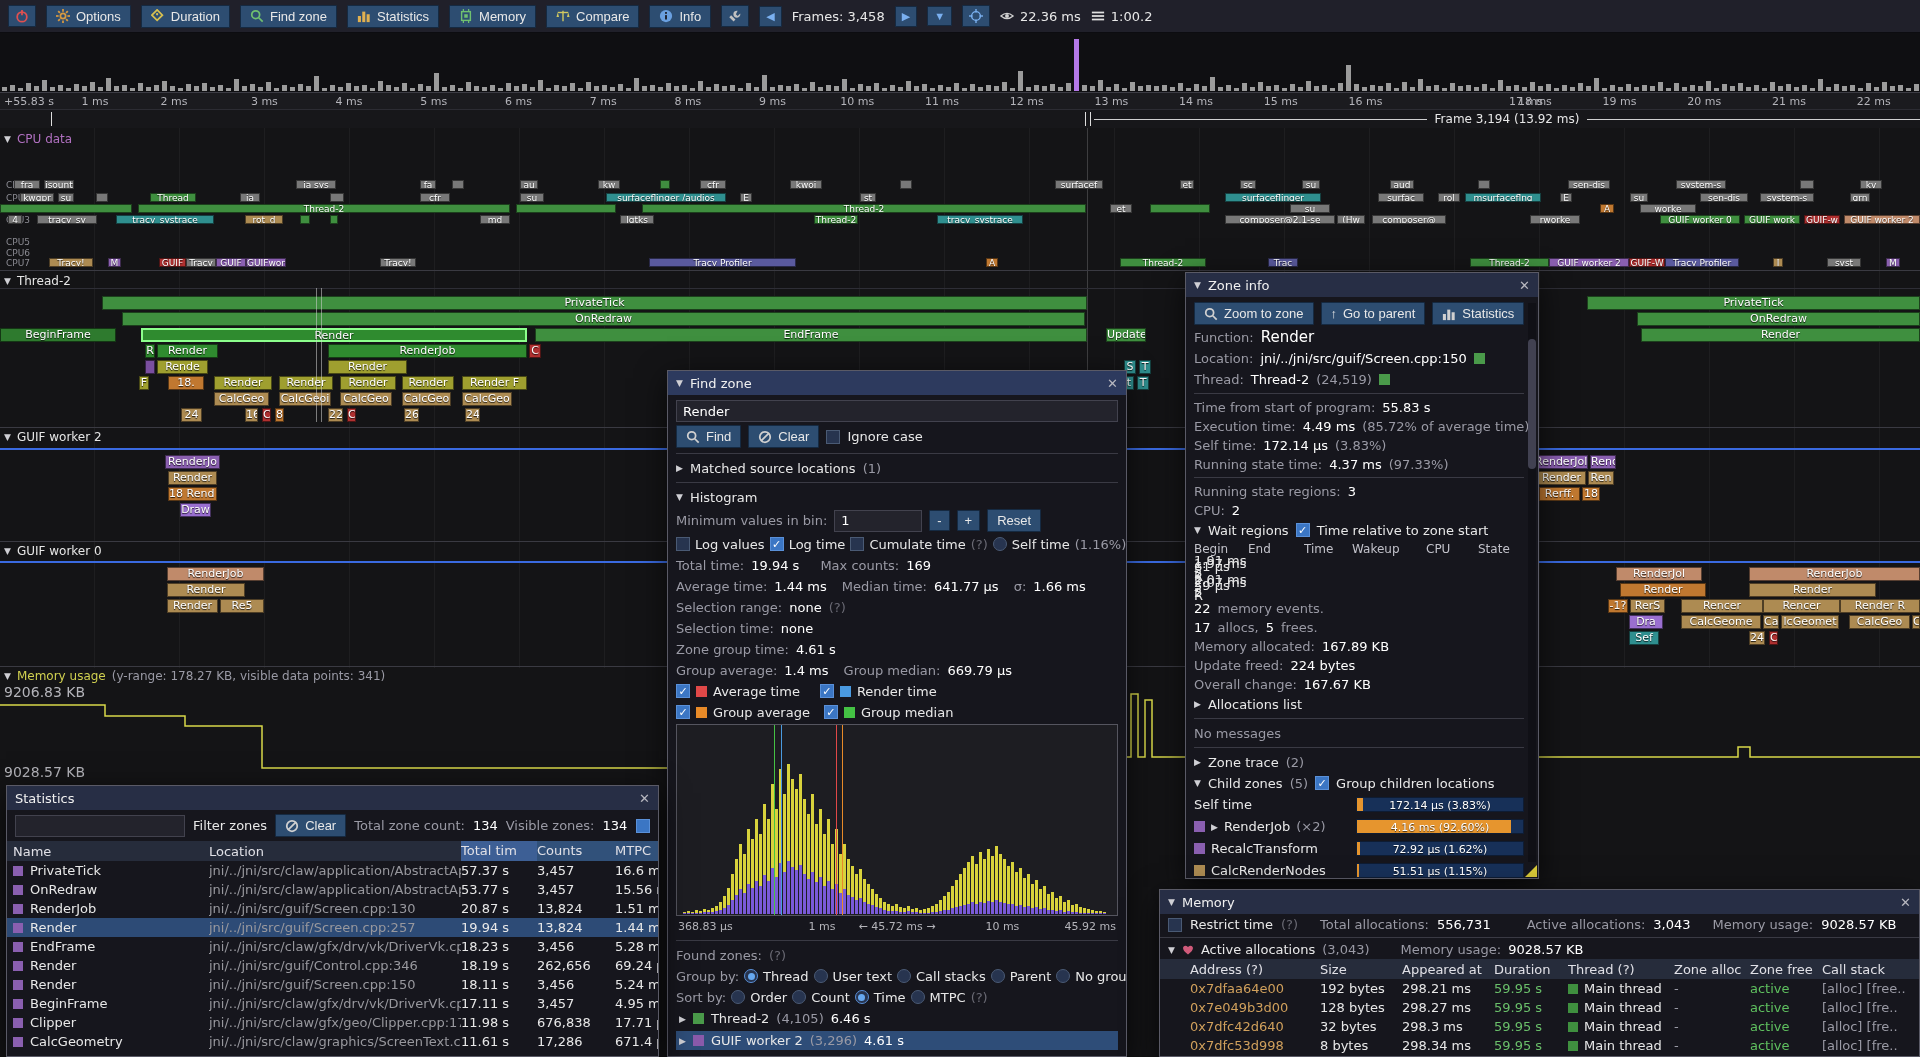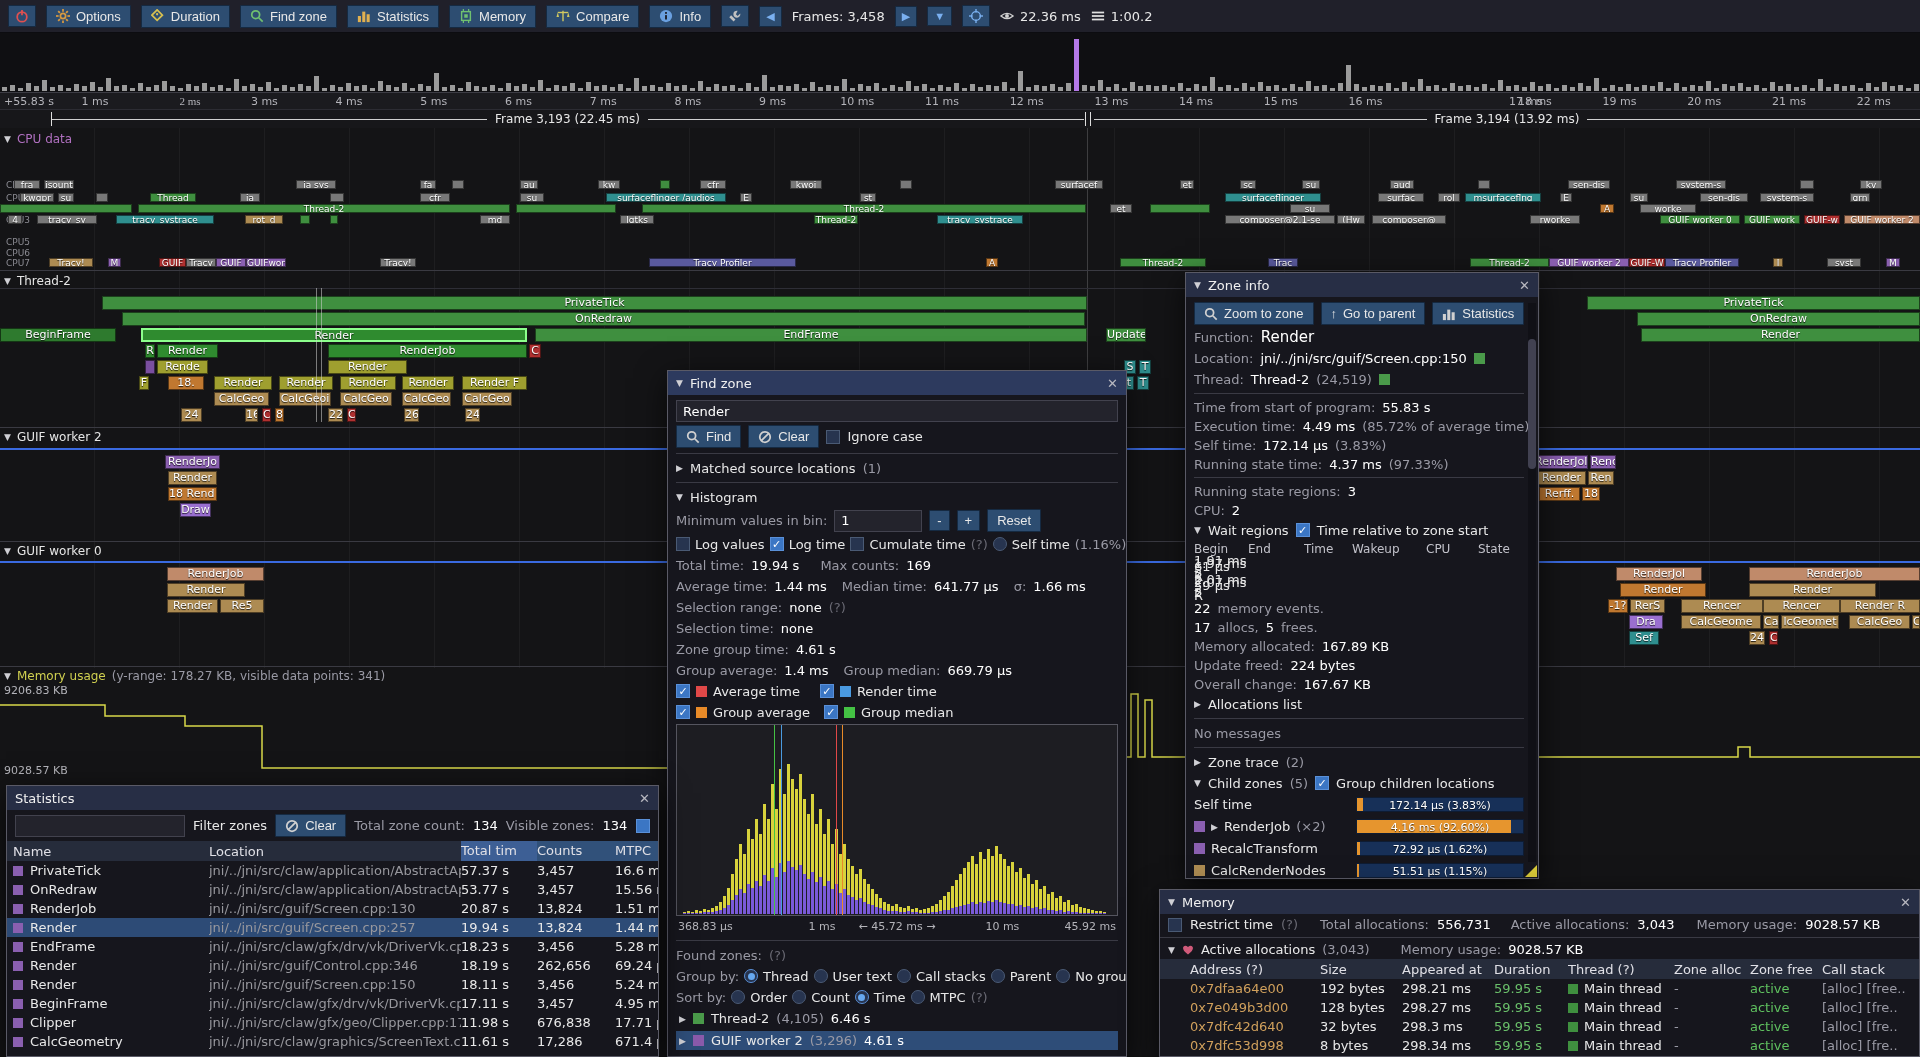--- a/index.html
+++ b/index.html
@@ -38,21 +38,21 @@
   .tri{font-size:9px;color:#cfcfd4}
   .blue-line{position:absolute;left:0;width:1920px;height:2px;background:#3a6ae0}
   .cpu-row{position:absolute;left:0;width:1920px;height:10px}
   .cpu-label{position:absolute;left:6px;font-size:9px;color:#8b8b92;line-height:10px}
   .trow{position:absolute;left:0;width:1920px;height:15px}
   .zone{position:absolute;top:0;bottom:1px;border:1px solid rgba(0,0,0,.55);color:#fff;text-shadow:0 1px 1px rgba(0,0,0,.85);font-size:11px;line-height:12px;text-align:center;overflow:hidden;white-space:nowrap;cursor:pointer}
   .cpu-row .zone{font-size:9px;line-height:8px}
   .zone.hl{border-width:2px}
   .marker-line{position:absolute;width:1px;background:rgba(210,210,210,.55)}
   #frame-boundary{position:absolute;left:1087px;top:0;width:1px;height:540px;background:rgba(255,255,255,.18)}
-  #mem-graph-labels span{position:absolute;font-size:11px;color:#b4b4ba}
+  #mem-graph-labels span{position:absolute;font-size:14px;color:#b4b4ba}
 
   
   .win{position:absolute;background:#16161d;border:1px solid #5a5a66;box-shadow:0 8px 28px rgba(0,0,0,.65);overflow:hidden}
   .win-title{height:24px;background:#272e45;display:flex;align-items:center;gap:7px;padding:0 8px;font-size:13px;color:#f0f0f0}
   #find-zone-win .win-title{background:#2d3a5e}
   .win-title .close{margin-left:auto;color:#b8b8c0;cursor:pointer;font-size:13px}
   .win-body{padding:5px 8px;display:flex;flex-direction:column;gap:3px}
   .lbl{color:#9a9aa5}
   .val{color:#fff}
   .row{display:flex;align-items:center;gap:7px;min-height:18px;white-space:nowrap}
@@ -480,21 +480,21 @@
       <span class="vbar" style="height: 5px; background: rgb(155, 155, 155);"></span>
       <span class="vbar" style="height: 6px; background: rgb(155, 155, 155);"></span>
       <span class="vbar" style="height: 3px; background: rgb(155, 155, 155);"></span>
       <span class="vbar" style="height: 7px; background: rgb(155, 155, 155);"></span>
     </div>
 
   <div id="ruler">
     <span id="ruler-left">+55.83 s</span>
     <div>
         <span class="tick" style="left: 95px;">1 ms</span>
-        <span class="tick" style="left: 190px; font-family: Liberation Serif, serif;">2 ms</span>
+        <span class="tick" style="left: 174px;">2 ms</span>
         <span class="tick" style="left: 264.4px;">3 ms</span>
         <span class="tick" style="left: 349.1px;">4 ms</span>
         <span class="tick" style="left: 433.8px;">5 ms</span>
         <span class="tick" style="left: 518.5px;">6 ms</span>
         <span class="tick" style="left: 603.2px;">7 ms</span>
         <span class="tick" style="left: 687.9px;">8 ms</span>
         <span class="tick" style="left: 772.6px;">9 ms</span>
         <span class="tick" style="left: 857.3px;">10 ms</span>
         <span class="tick" style="left: 942px;">11 ms</span>
         <span class="tick" style="left: 1026.7px;">12 ms</span>
@@ -505,25 +505,20 @@
         <span class="tick" style="left: 1526px;">17 ms</span>
         <span class="tick" style="left: 1534.9px;">18 ms</span>
         <span class="tick" style="left: 1619.6px;">19 ms</span>
         <span class="tick" style="left: 1704.3px;">20 ms</span>
         <span class="tick" style="left: 1789px;">21 ms</span>
         <span class="tick" style="left: 1873.7px;">22 ms</span>
       </div>
   </div>
 
   <div id="frame-row">
-    <div class="frame-span" style="left:51px;width:1033px">
-      <div class="fline"></div>
-      <span>Frame 3,193 (22.45 ms)</span>
-      <div class="fline"></div>
-    </div>
     <div class="frame-span" style="left:1094px;width:826px">
       <div class="fline"></div>
       <span>Frame 3,194 (13.92 ms)</span>
       <div class="fline"></div>
     </div>
     <div class="fmark" style="left:51px"></div>
     <div class="fmark" style="left:1085px"></div>
     <div class="fmark" style="left:1090px"></div>
   </div>
 
@@ -1488,21 +1483,21 @@
       <span class="tri">▼</span>
       <span>Memory</span>
       <span class="close">✕</span>
     </div>
     <div style="display:flex;align-items:center;gap:8px;padding:3px 8px">
       <span class="cb"></span>
       <span>Restrict time</span>
       <span class="help">(?)</span>
       <span class="lbl" style="margin-left:14px">Total allocations:</span>
       <span class="val">556,731</span>
-      <span class="lbl" style="margin-left:12px">Active allocations:</span>
+      <span class="lbl" style="margin-left:28px">Active allocations:</span>
       <span class="val">3,043</span>
       <span class="lbl" style="margin-left:14px">Memory usage:</span>
       <span class="val">9028.57 KB</span>
     </div>
     <div class="sep"></div>
     <div style="display:flex;align-items:center;gap:7px;padding:2px 8px">
       <span class="tri">▼</span>
       <svg class="icn" style="width:12px;height:12px" viewBox="0 0 16 16">
           <path d="M8 14 C-4 6 3 -1 8 4 C13 -1 20 6 8 14 Z" fill="#d05a7a"></path>
         </svg>

